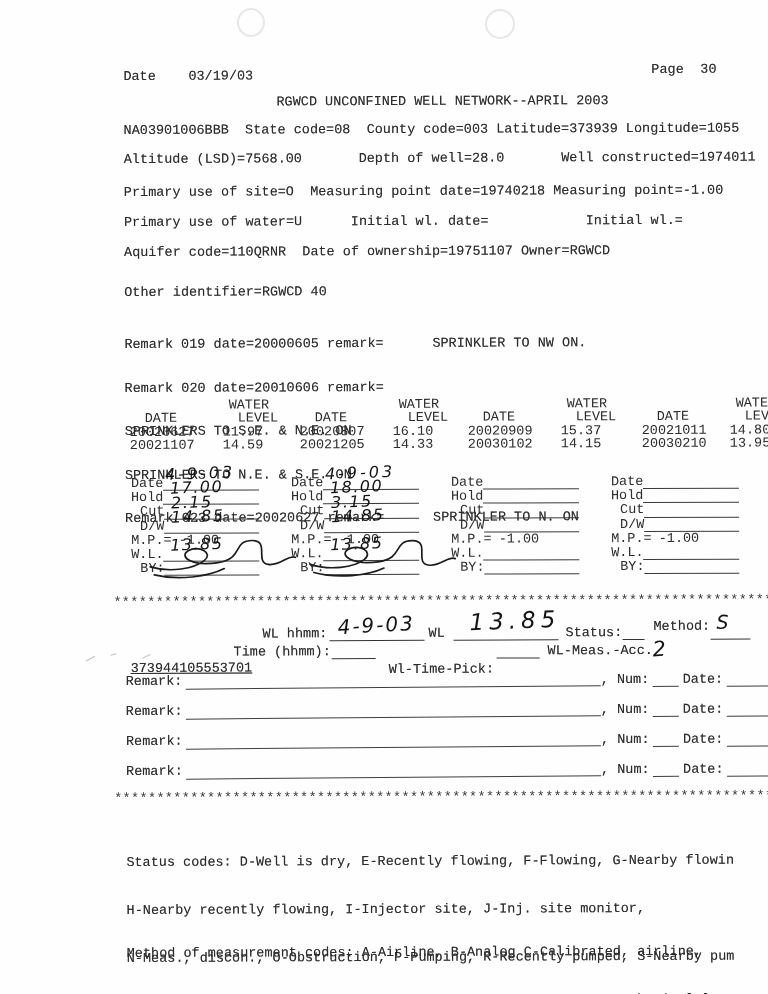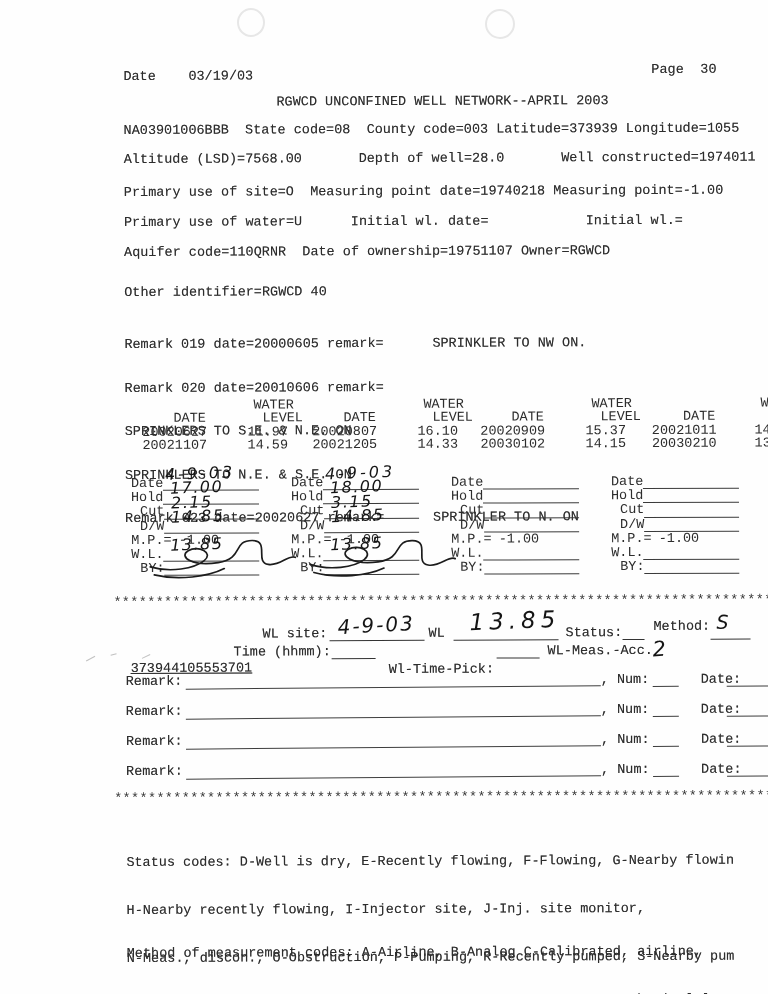--- a/index.html
+++ b/index.html
@@ -14,21 +14,21 @@
     font-family:"DejaVu Sans",sans-serif;font-style:italic;color:#141414;
     white-space:pre;text-shadow:none;
   }
   
   .hole{position:absolute;border:2px solid #e7e7e7;border-radius:50%;}
   
   .rh-row{display:flex;height:13.6px;}
   .rh-label{width:308px;white-space:pre;}
   .rh-text{white-space:pre;}
   
-  .wcol{position:absolute;top:397px;text-align:center;}
+  .wcol{position:absolute;top:397px;}
   .wrow{display:flex;height:13.4px;}
   .wdate{width:90px;white-space:pre;}
   .wcol4 .wdate{width:85px;}
   .wlevel{width:90px;white-space:pre;padding-left:3px;}
   .whdr-date{padding-left:15px;}
   .whdr-water{padding-left:9px;}
   
   .fblock{position:absolute;top:476px;width:128px;}
   .frow{display:flex;height:14.2px;align-items:flex-end;position:relative;}
   .flabel{white-space:pre;line-height:14.2px;}
@@ -39,21 +39,21 @@
   .fval{white-space:pre;line-height:14.2px;margin-left:7px;}
   .sig{position:absolute;left:-16px;top:-27px;overflow:visible;}
   
   .mu{position:absolute;border-bottom:1.2px solid #333;height:13px;}
   
   .rrow{position:absolute;left:125px;width:660px;height:17px;}
   .rr-label{position:absolute;left:0;top:0;white-space:pre;text-shadow:0 0 0.6px rgba(45,45,45,0.5);}
   .rr-u1{position:absolute;left:60px;width:415px;top:1px;height:13px;border-bottom:1.1px solid #3d3d3d;transform:rotate(-0.25deg);}
   .rr-num{position:absolute;left:475px;top:0;white-space:pre;text-shadow:0 0 0.6px rgba(45,45,45,0.5);}
   .rr-u2{position:absolute;left:527px;width:26px;top:1px;height:13px;border-bottom:1.1px solid #3d3d3d;}
-  .rr-date{position:absolute;left:575px;top:0;white-space:pre;text-shadow:0 0 0.6px rgba(45,45,45,0.5);}
+  .rr-date{position:absolute;left:557px;top:0;white-space:pre;text-shadow:0 0 0.6px rgba(45,45,45,0.5);}
   .rr-u3{position:absolute;left:601px;width:42px;top:1px;height:13px;border-bottom:1.1px solid #3d3d3d;}
   
   .sep{position:absolute;left:113px;letter-spacing:0.35px;color:#333;white-space:pre;}
   
   .speck{position:absolute;border-top:1.4px solid #9f9f9f;opacity:0.65;}
 </style>
 </head>
 <body>
 
 <div class="page">
@@ -317,21 +317,21 @@
         </div>
       <div class="frow">
           <span class="flabel find">BY:</span>
           <span class="fline"></span>
         </div>
     </div>
 
     <div class="sep" style="top:594px;">************************************************************************************</div>
 
     <span class="abs" style="left:130px;top:660px;text-decoration:underline;">373944105553701</span>
-    <span class="abs" style="left:262px;top:626px;">WL site:</span>
+    <span class="abs" style="left:262px;top:626px;">WL hhmm:</span>
     <span class="mu" style="left:329px;top:627px;width:95px;"></span>
     <span class="hand abs" style="left:337px;top:613px;font-size:20px;letter-spacing:2px;transform:rotate(-3deg);">4-9-03</span>
     <span class="abs" style="left:428px;top:626px;">WL</span>
     <span class="mu" style="left:453px;top:627px;width:105px;"></span>
     <span class="hand abs" style="left:469px;top:608px;font-size:23px;letter-spacing:5px;transform:rotate(-2deg);">13.85</span>
     <span class="abs" style="left:565px;top:626px;">Status:</span>
     <span class="mu" style="left:622px;top:627px;width:22px;"></span>
     <span class="abs" style="left:653px;top:620px;">Method:</span>
     <span class="mu" style="left:710px;top:627px;width:40px;"></span>
     <span class="hand abs" style="left:716px;top:612px;font-size:19px;">S</span>

